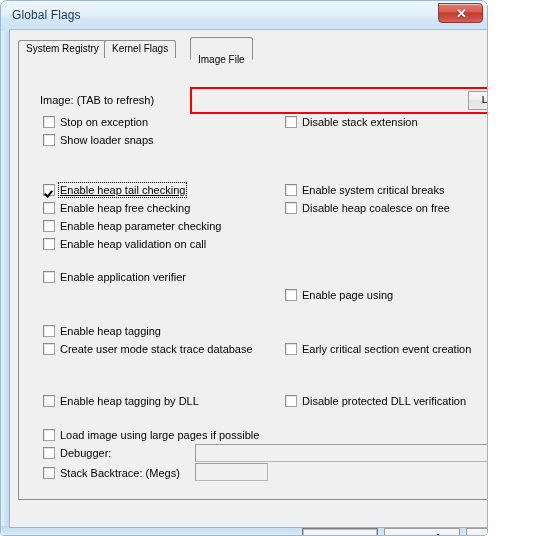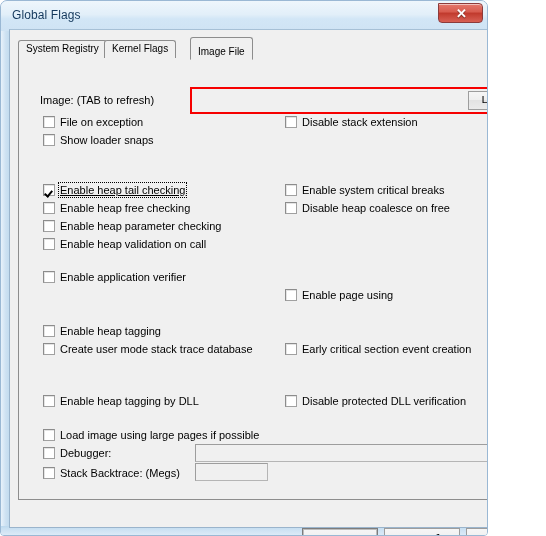--- a/index.html
+++ b/index.html
@@ -117,21 +117,21 @@
     padding: 2px 7px 0 7px;
     font-size: 10px;
     color: #000;
     white-space: nowrap;
     cursor: default;
     text-align: right;
   }
   .tab.active {
     top: 0;
     height: 23px;
-    padding-top: 8px;
+    padding-top: 16px;
     background: #f0f0f0;
     border-bottom: 1px solid #f0f0f0;
     z-index: 5;
   }
 
   
   .tabpage {
     position: absolute;
     left: 8px; top: 28px;
     width: 512px;
@@ -276,21 +276,21 @@
 
 
     <div class="btn" style="left:458px; top:61px; width:66px; height:19px; line-height:17px;">
       <span class="btn-t">Launch</span>
     </div>
 
     <div class="annot" style="left:180px; top:57px; width:349px; height:27px;"></div>
 
     <div class="cb-row" style="left:33px; top:85px;">
       <span class="cb-box"></span>
-      <span class="cb-label">File on exception</span>
+      <span class="cb-label">Stop on exception</span>
     </div>
     <div class="cb-row" style="left:33px; top:103px;">
       <span class="cb-box"></span>
       <span class="cb-label">Show loader snaps</span>
     </div>
 
     <div class="cb-row" style="left:33px; top:153px;">
       <span class="cb-box checked"></span>
       <span class="cb-label focused">Enable heap tail checking</span>
     </div>

